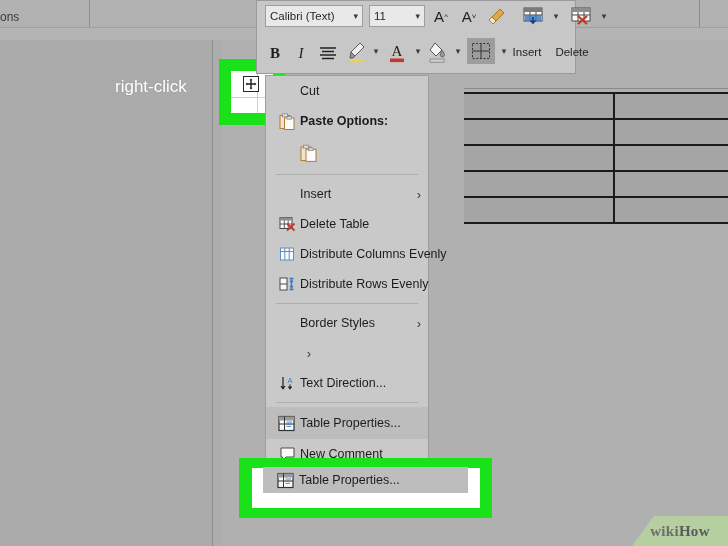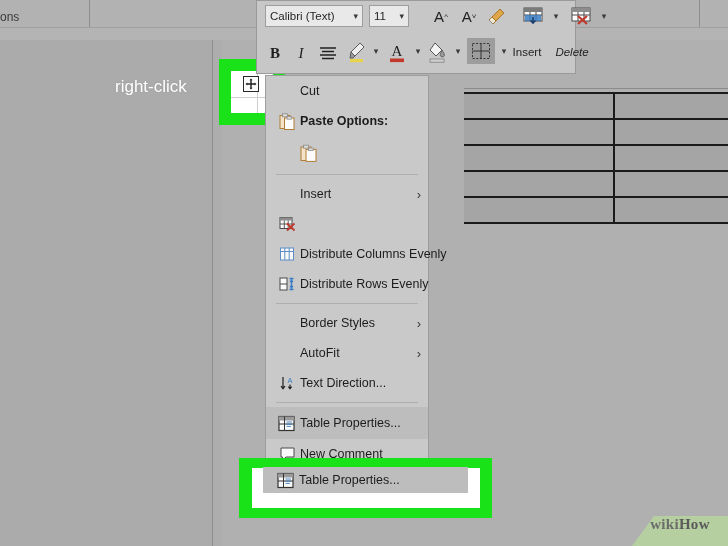--- a/index.html
+++ b/index.html
@@ -40,21 +40,21 @@
     background:#c7c7c7;border:1px solid #9a9a9a;box-sizing:border-box;
   }
 
   .font-box{
     position:absolute;left:8px;top:4px;width:98px;height:22px;
     background:#e9e9e9;border:1px solid #9d9d9d;box-sizing:border-box;
     display:flex;align-items:center;padding:0 4px;
   }
   .font-box .txt{font-size:11.5px;color:#262626;flex:1;white-space:nowrap;overflow:hidden;}
   .size-box{
-    position:absolute;left:112px;top:4px;width:40px;height:22px;
+    position:absolute;left:112px;top:4px;width:56px;height:22px;
     background:#e9e9e9;border:1px solid #9d9d9d;box-sizing:border-box;
     display:flex;align-items:center;padding:0 4px;
   }
   .size-box .txt{font-size:11.5px;color:#262626;flex:1;}
   .caret{font-size:9px;color:#3a3a3a;line-height:1;margin-left:2px;}
 
   .tb-btn{position:absolute;display:flex;align-items:center;justify-content:center;cursor:default;}
   .grow-a{left:172px;top:4px;width:24px;height:22px;font-size:15px;color:#222;}
   .shrink-a{left:200px;top:4px;width:24px;height:22px;font-size:15px;color:#222;}
   .sup{font-size:8px;vertical-align:super;}
@@ -70,21 +70,21 @@
   .b-align{left:60px;top:40px;width:22px;height:24px;}
   .b-high{left:88px;top:38px;width:24px;height:26px;}
   .b-high-car{left:112px;top:42px;width:12px;height:16px;}
   .b-fcol{left:128px;top:38px;width:24px;height:26px;}
   .b-fcol-car{left:154px;top:42px;width:12px;height:16px;}
   .b-shade{left:168px;top:38px;width:24px;height:26px;}
   .b-shade-car{left:194px;top:42px;width:12px;height:16px;}
   .b-border{left:210px;top:37px;width:28px;height:26px;background:#9d9d9d;}
   .b-border-car{left:240px;top:42px;width:12px;height:16px;}
   .lbl-insert{position:absolute;left:248px;top:40px;width:44px;height:22px;display:flex;align-items:center;justify-content:center;font-size:11.5px;color:#1f1f1f;}
-  .lbl-delete{position:absolute;left:292px;top:40px;width:46px;height:22px;display:flex;align-items:center;justify-content:center;font-size:11.5px;color:#1f1f1f;font-style:italic;}
+  .lbl-delete{position:absolute;left:292px;top:40px;width:46px;height:22px;display:flex;align-items:center;justify-content:center;font-size:11.5px;color:#1f1f1f;}
 
   
   .ctx{
     position:absolute;left:265px;top:75px;width:164px;height:432px;
     background:#c9c9c9;border:1px solid #9d9d9d;box-sizing:border-box;
   }
   .ctx-item{
     position:relative;height:30px;display:flex;align-items:center;
     padding-left:8px;font-size:12.5px;color:#1c1c1c;box-sizing:border-box;
   }
@@ -110,21 +110,21 @@
     background:#fdfdfd;box-sizing:border-box;
     display:flex;align-items:center;justify-content:center;
   }
   .cellgrid{position:absolute;background:#fff;}
   .cellgrid .v{position:absolute;background:#cfcfcf;}
 
   
   .wm{
     position:absolute;right:0;bottom:0;width:96px;height:30px;
     background:#b6cfa0;clip-path:polygon(22px 0,100% 0,100% 100%,0 100%);
-    display:flex;align-items:flex-start;justify-content:center;
+    display:flex;align-items:center;justify-content:center;
   }
   .wm span{font-family:"Liberation Serif",serif;font-size:15px;font-weight:bold;color:#6d6d6d;letter-spacing:.3px;}
   .wm span b{color:#5a5a5a;}
 
   svg{display:block;}
 </style>
 </head>
 <body>
 
 <div class="root">
@@ -330,20 +330,21 @@
 
     <div class="ctx-item">
       <span class="ico">
         <svg width="17" height="16" viewBox="0 0 17 16">
           <rect x="1" y="1.5" width="12" height="11" fill="#fafafa" stroke="#4a4a4a" stroke-width="1"></rect>
           <rect x="1" y="1.5" width="12" height="3" fill="#8d8d8d"></rect>
           <path d="M1 8 H13 M5.3 4.5 V12.5 M9.2 4.5 V12.5" stroke="#4a4a4a" stroke-width=".9"></path>
           <path d="M8 7.5 L15.5 14.5 M15.5 7.5 L8 14.5" stroke="#c0392b" stroke-width="1.8"></path>
         </svg>
       </span>
+      <span class="lbl">Delete Table</span>
     </div>
 
     <div class="ctx-item">
       <span class="ico">
         <svg width="17" height="16" viewBox="0 0 17 16">
           <rect x="1.5" y="2" width="13" height="12" fill="#fafafa" stroke="#5d8ec4" stroke-width="1"></rect>
           <path d="M1.5 5.5 H14.5 M5.8 2 V14 M10.2 2 V14" stroke="#5d8ec4" stroke-width="1"></path>
         </svg>
       </span>
       <span class="lbl">Distribute Columns Evenly</span>
@@ -365,21 +366,20 @@
     <div class="ctx-sep"></div>
 
     <div class="ctx-item">
       <span class="ico"></span>
       <span class="lbl">Border Styles</span>
       <span class="arrow">›</span>
     </div>
 
     <div class="ctx-item">
       <span class="ico"></span>
-      <span class="lbl">AutoFit</span>
       <span class="arrow">›</span>
     </div>
 
     <div class="ctx-item">
       <span class="ico">
         <svg width="17" height="16" viewBox="0 0 17 16">
           <path d="M4 2 V13.5 M2 11 L4 13.8 L6 11" stroke="#1e1e1e" stroke-width="1.2" fill="none"></path>
           <text x="11" y="8" text-anchor="middle" font-size="7.5" font-family="Liberation Sans, sans-serif" fill="#3b7dc4">A</text>
           <path d="M11 9.5 V13.5 M9.4 11.6 L11 13.8 L12.6 11.6" stroke="#1e1e1e" stroke-width="1.1" fill="none"></path>
         </svg>

